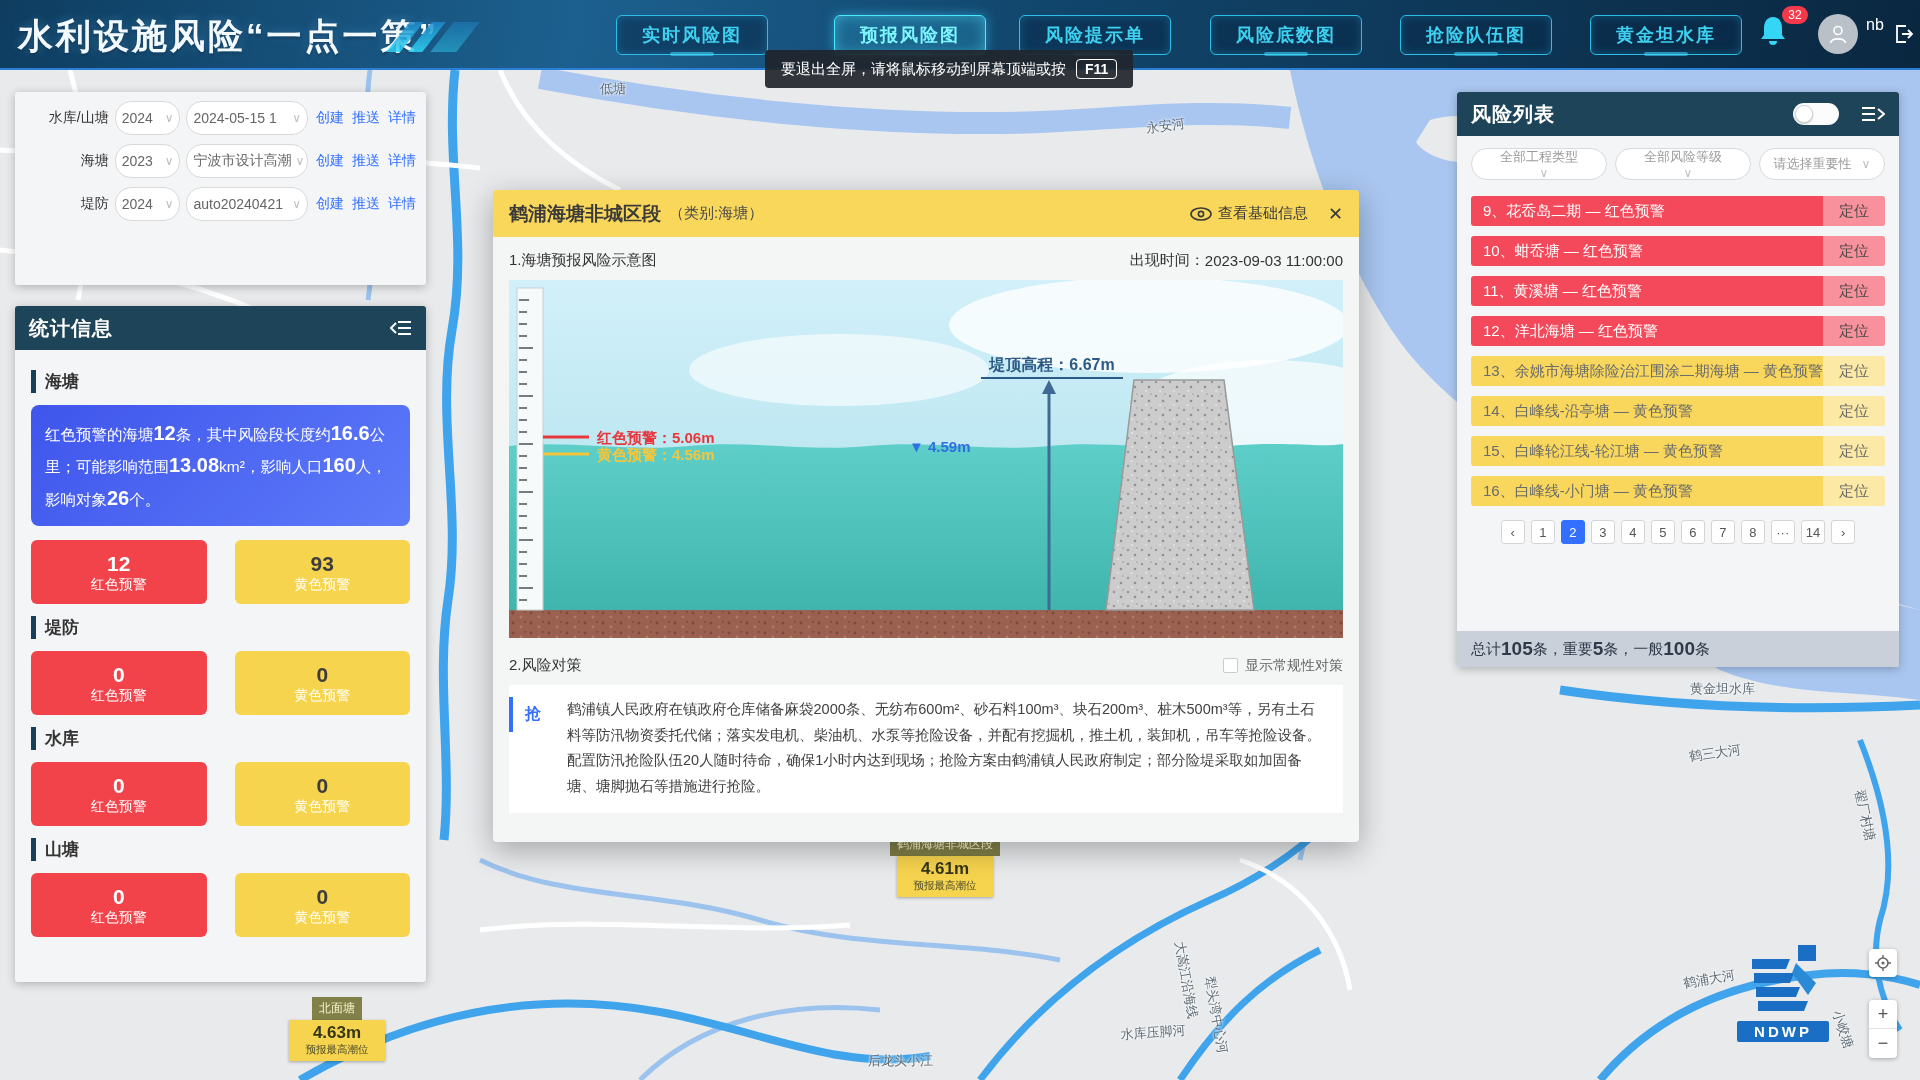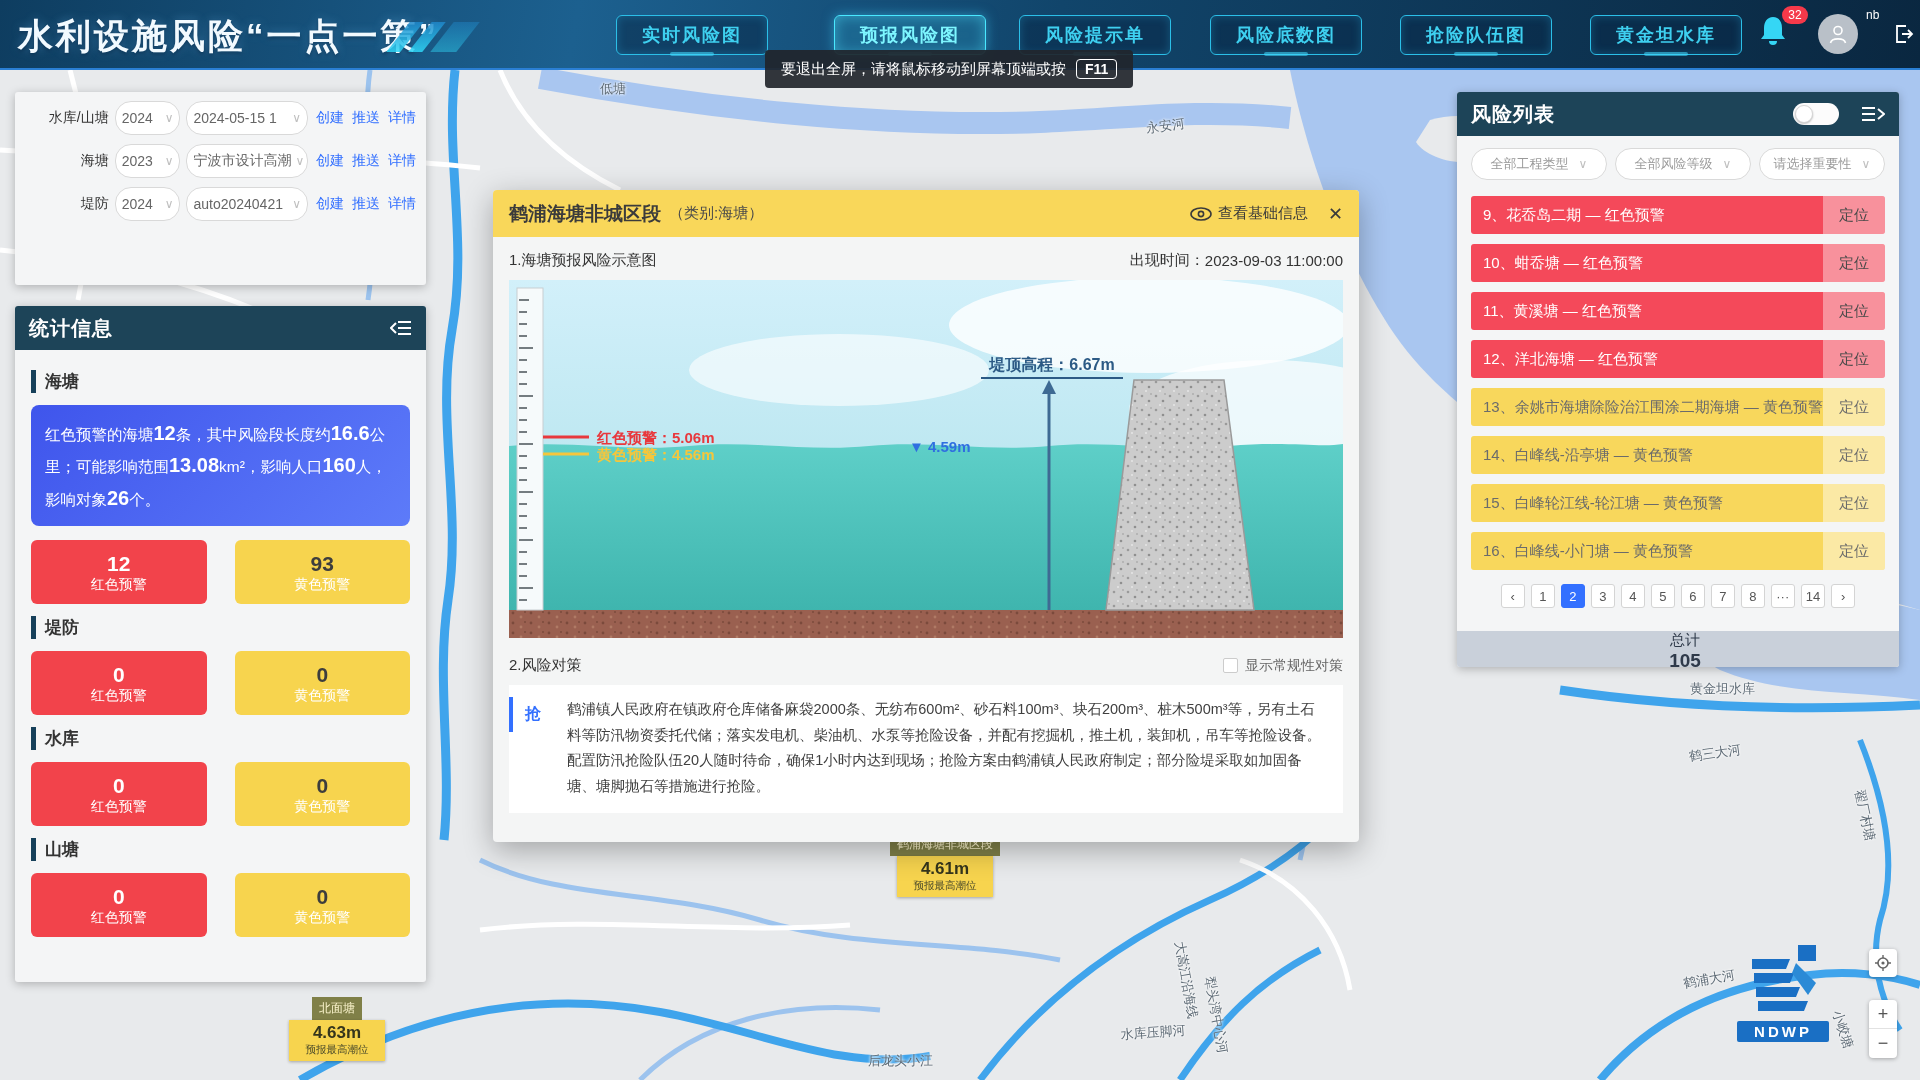--- a/index.html
+++ b/index.html
@@ -25,21 +25,21 @@
     box-shadow:inset 0 0 10px rgba(47,199,255,.25); }
   .nav-btn::after { content:""; position:absolute; bottom:-2px; left:50%; transform:translateX(-50%);
     width:44px; height:4px; background:rgba(70,220,255,.55); border-radius:2px; }
   .nav-btn.active { color:#7df6ff; border-color:#49e8ff; background:rgba(36,130,170,.45);
     box-shadow:inset 0 0 14px rgba(80,230,255,.5),0 0 12px rgba(60,210,255,.5); }
   #bell-wrap { position:absolute; left:1758px; top:14px; width:40px; height:42px; cursor:pointer; }
   #badge { position:absolute; left:1782px; top:6px; min-width:26px; height:18px; padding:0 5px; border-radius:9px;
     background:#f5394a; color:#fff; font-size:12px; display:flex; align-items:center; justify-content:center; z-index:31; }
   #avatar { position:absolute; left:1818px; top:14px; width:40px; height:40px; border-radius:50%; background:#b9c0c8;
     display:flex; align-items:center; justify-content:center; cursor:pointer; }
-  #username { position:absolute; left:1866px; top:8px; color:#fff; font-size:12px; }
+  #username { position:absolute; left:1866px; top:16px; color:#fff; font-size:16px; }
   #logout { position:absolute; left:1893px; top:23px; cursor:pointer; }
 
   
   #toast { position:absolute; left:765px; top:50px; height:38px; padding:0 16px; z-index:40;
     background:rgba(33,37,43,.92); border-radius:4px; display:flex; align-items:center; color:#fff; font-size:15px; }
   #toast .key { border:1px solid #fff; border-radius:4px; padding:1px 8px; margin-left:10px; font-weight:bold; font-size:14px; }
 
   
   .panel { position:absolute; background:#f4f5f6; border-radius:3px; box-shadow:0 2px 10px rgba(0,0,0,.25); z-index:20; overflow:hidden; }
   .panel-hd { height:44px; background:#1d4458; display:flex; align-items:center; padding:0 14px; }
@@ -100,36 +100,36 @@
   #cm-text { font-size:14.5px; color:#3f3f3f; line-height:1.76; }
 
   
   #riskp { left:1457px; top:92px; width:442px; height:575px; display:flex; flex-direction:column; }
   #toggle { width:46px; height:22px; background:#fcfcfc; border-radius:11px; position:relative; cursor:pointer; margin-right:22px; }
   #toggle .knob { position:absolute; left:2px; top:2px; width:18px; height:18px; border-radius:50%; background:#fff;
     border:1px solid #d5d5d5; box-shadow:0 1px 2px rgba(0,0,0,.25); }
   #riskp .body { padding:12px 14px 0; flex:1; }
   .filters { display:flex; gap:8px; margin-bottom:16px; }
   .fsel { height:30px; font-size:13px; color:#9a9a9a; justify-content:center; }
-  .fsel.f1,.fsel.f2 { width:136px; }
+  .fsel.f1,.fsel.f2 { width:136px;flex-direction:column; }
   .fsel.f3 { width:126px; }
   .fsel .caret { margin-left:6px; }
-  .risk-item { height:38px; border-radius:3px; margin-bottom:10px; display:flex; align-items:center; overflow:hidden; cursor:pointer; }
+  .risk-item { height:30px; border-radius:3px; margin-bottom:10px; display:flex; align-items:center; overflow:hidden; cursor:pointer; }
   .risk-item .txt { flex:1; padding-left:12px; font-size:15px; white-space:nowrap; overflow:hidden; }
   .risk-item .loc { width:62px; align-self:stretch; display:flex; align-items:center; justify-content:center; font-size:15px; cursor:pointer; }
   .risk-item.red { background:#f4495a; } .risk-item.red .txt { color:#fff; }
   .risk-item.red .loc { background:rgba(255,255,255,.4); color:#4a4a4a; }
   .risk-item.yel { background:#f8d75c; } .risk-item.yel .txt { color:#6b6b6b; }
   .risk-item.yel .loc { background:rgba(255,255,255,.45); color:#6b6b6b; }
   #pager { display:flex; justify-content:center; gap:6px; margin-top:14px; }
   .pg { min-width:24px; height:24px; padding:0 4px; background:#fff; border:1px solid #d4d4d4; border-radius:3px;
     display:flex; align-items:center; justify-content:center; font-size:13px; color:#555; cursor:pointer; }
   .pg.active { background:#3370ff; border-color:#3370ff; color:#fff; }
   #risk-foot { height:36px; background:#c9d0da; display:flex; align-items:center; padding-left:14px;
-    font-size:15px; color:#2f3a4a; margin-top:auto;flex-direction:column; }
+    font-size:15px; color:#2f3a4a; margin-top:auto; }
   #risk-foot b { font-size:19px; }
 
   
   .mapbtn { position:absolute; left:1869px; width:28px; background:#fff; border-radius:4px; z-index:6;
     box-shadow:0 1px 4px rgba(0,0,0,.3); display:flex; flex-direction:column; align-items:center; cursor:pointer; }
   #btn-locate { top:949px; height:28px; justify-content:center; }
   #btn-zoom { top:1000px; height:58px; }
   #btn-zoom .half { height:29px; width:100%; display:flex; align-items:center; justify-content:center;
     font-size:18px; color:#555; cursor:pointer; }
   #btn-zoom .half:first-child { border-bottom:1px solid #e2e2e2; }

